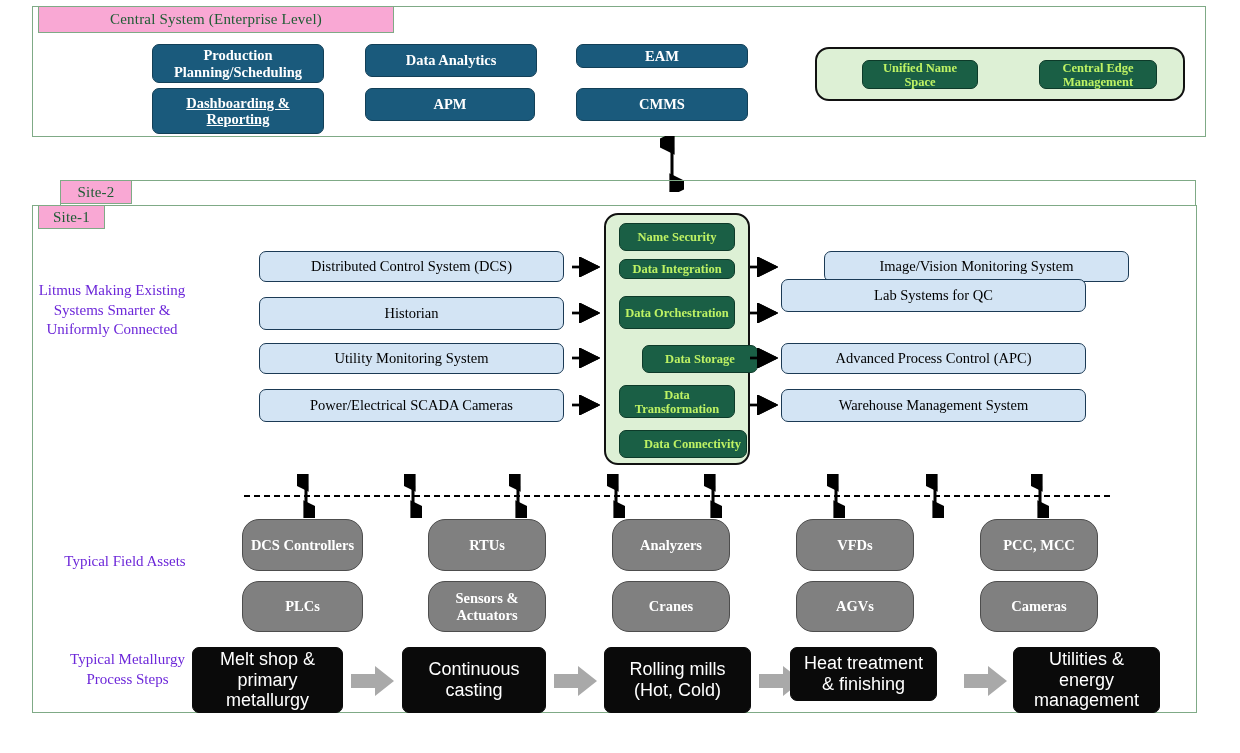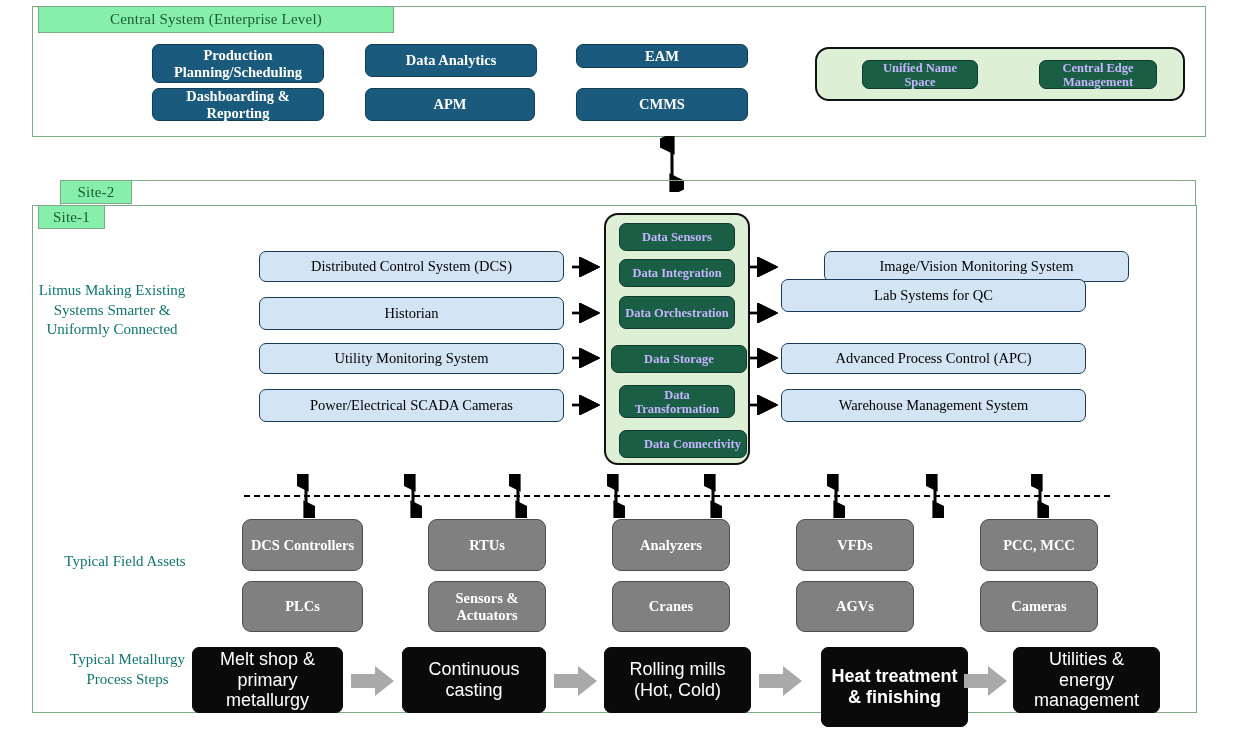--- a/index.html
+++ b/index.html
@@ -11,62 +11,62 @@
   .stage{position:absolute;left:0;top:0;width:1240px;height:753px;}
 
   
   .abs{position:absolute;box-sizing:border-box;}
 
   
   .panel{
     border:1.5px solid #7faa86;background:transparent;
   }
   .panel-tab{
-    border:1.5px solid #7faa86;background:#86efac;
+    border:1.5px solid #7faa86;background:#f9a8d4;
     display:flex;align-items:center;justify-content:center;
     color:#1d5b33;font-size:15px;letter-spacing:.2px;
   }
 
   
   .blk{
     display:flex;align-items:center;justify-content:center;text-align:center;
     border-radius:7px;box-sizing:border-box;line-height:1.12;
   }
   .blk span{display:block;padding:0 5px;}
 
   .blk-blue{            
     background:#1a5a7c;border:1px solid #123f57;color:#ffffff;
     font-weight:bold;font-size:14.5px;
   }
   .blk-green{           
-    background:#1a5f45;border:1px solid #0d3a29;color:#c4b5fd;
+    background:#1a5f45;border:1px solid #0d3a29;color:#bef264;
     font-weight:bold;font-size:12.5px;
   }
   .blk-lightblue{       
     background:#d3e4f4;border:1.4px solid #1b3a55;color:#000000;
     font-size:14.5px;font-weight:normal;
   }
   .blk-gray{            
     background:#808080;border:1px solid #4d4d4d;color:#ffffff;
-    font-weight:bold;font-size:14.5px;border-radius:9px;
+    font-weight:bold;font-size:14.5px;border-radius:17px;
   }
   .blk-black{           
     background:#0a0a0a;border:1px solid #0a0a0a;color:#ffffff;
     font-family:"Liberation Sans","DejaVu Sans",sans-serif;
     font-size:18px;font-weight:normal;border-radius:7px;line-height:1.16;
   }
 
   
   .greenwell{
     background:#ddf0d5;border:2px solid #111111;border-radius:14px;
   }
 
   
   .lbl{
-    position:absolute;text-align:center;color:#0f766e;
+    position:absolute;text-align:center;color:#6d28d9;
     font-size:15px;line-height:1.30;
   }
 
   
   .arrow{position:absolute;}
   .dashline{
     position:absolute;height:0;border-top:2.5px dashed #000000;
   }
   
   .chev{position:absolute;}
@@ -77,21 +77,21 @@
 <div class="stage">
 
   <div class="abs panel" style="left:32px;top:6px;width:1174px;height:131px;"></div>
   <div class="abs panel-tab" style="left:38px;top:6px;width:356px;height:27px;">
     <span>Central System (Enterprise Level)</span>
   </div>
 
   <div class="abs blk blk-blue" style="left:152px;top:44px;width:172px;height:39px;">
     <span>Production Planning/Scheduling</span>
   </div>
-  <div class="abs blk blk-blue" style="left:152px;top:88px;width:172px;height:33px;">
+  <div class="abs blk blk-blue" style="left:152px;top:88px;width:172px;height:46px;text-decoration:underline;">
     <span>Dashboarding &amp; Reporting</span>
   </div>
 
   <div class="abs blk blk-blue" style="left:365px;top:44px;width:172px;height:33px;">
     <span>Data Analytics</span>
   </div>
   <div class="abs blk blk-blue" style="left:365px;top:88px;width:170px;height:33px;">
     <span>APM</span>
   </div>
 
@@ -146,29 +146,29 @@
   <div class="abs blk blk-lightblue" style="left:259px;top:343px;width:305px;height:31px;">
     <span>Utility Monitoring System</span>
   </div>
   <div class="abs blk blk-lightblue" style="left:259px;top:389px;width:305px;height:33px;">
     <span>Power/Electrical SCADA Cameras</span>
   </div>
 
   <div class="abs greenwell" style="left:604px;top:213px;width:146px;height:252px;"></div>
 
   <div class="abs blk blk-green" style="left:619px;top:223px;width:116px;height:28px;">
-    <span>Data Sensors</span>
-  </div>
-  <div class="abs blk blk-green" style="left:619px;top:259px;width:116px;height:28px;">
+    <span>Name Security</span>
+  </div>
+  <div class="abs blk blk-green" style="left:619px;top:259px;width:116px;height:20px;">
     <span>Data Integration</span>
   </div>
   <div class="abs blk blk-green" style="left:619px;top:296px;width:116px;height:33px;">
     <span>Data Orchestration</span>
   </div>
-  <div class="abs blk blk-green" style="left:611px;top:345px;width:136px;height:28px;text-align:center;">
+  <div class="abs blk blk-green" style="left:642px;top:345px;width:116px;height:28px;text-align:center;">
     <span>Data Storage</span>
   </div>
   <div class="abs blk blk-green" style="left:619px;top:385px;width:116px;height:33px;">
     <span>Data Transformation</span>
   </div>
   <div class="abs blk blk-green" style="left:619px;top:430px;width:128px;height:28px;padding-left:19px;">
     <span>Data Connectivity</span>
   </div>
 
   <div class="abs blk blk-lightblue" style="left:824px;top:251px;width:305px;height:31px;">
@@ -323,21 +323,21 @@
     <path d="M0,9 L24,9 L24,1 L43,16 L24,31 L24,23 L0,23 Z" fill="#a9a9a9"></path>
   </svg>
 
   <div class="abs blk blk-black" style="left:604px;top:647px;width:147px;height:66px;">
     <span>Rolling mills (Hot, Cold)</span>
   </div>
   <svg class="chev" style="left:759px;top:665px;" width="44" height="32" viewBox="0 0 44 32">
     <path d="M0,9 L24,9 L24,1 L43,16 L24,31 L24,23 L0,23 Z" fill="#a9a9a9"></path>
   </svg>
 
-  <div class="abs blk blk-black" style="left:821px;top:647px;width:147px;height:80px;font-weight:bold;">
+  <div class="abs blk blk-black" style="left:790px;top:647px;width:147px;height:54px;">
     <span>Heat treatment &amp; finishing</span>
   </div>
   <svg class="chev" style="left:964px;top:665px;" width="44" height="32" viewBox="0 0 44 32">
     <path d="M0,9 L24,9 L24,1 L43,16 L24,31 L24,23 L0,23 Z" fill="#a9a9a9"></path>
   </svg>
 
   <div class="abs blk blk-black" style="left:1013px;top:647px;width:147px;height:66px;">
     <span>Utilities &amp; energy management</span>
   </div>
 

